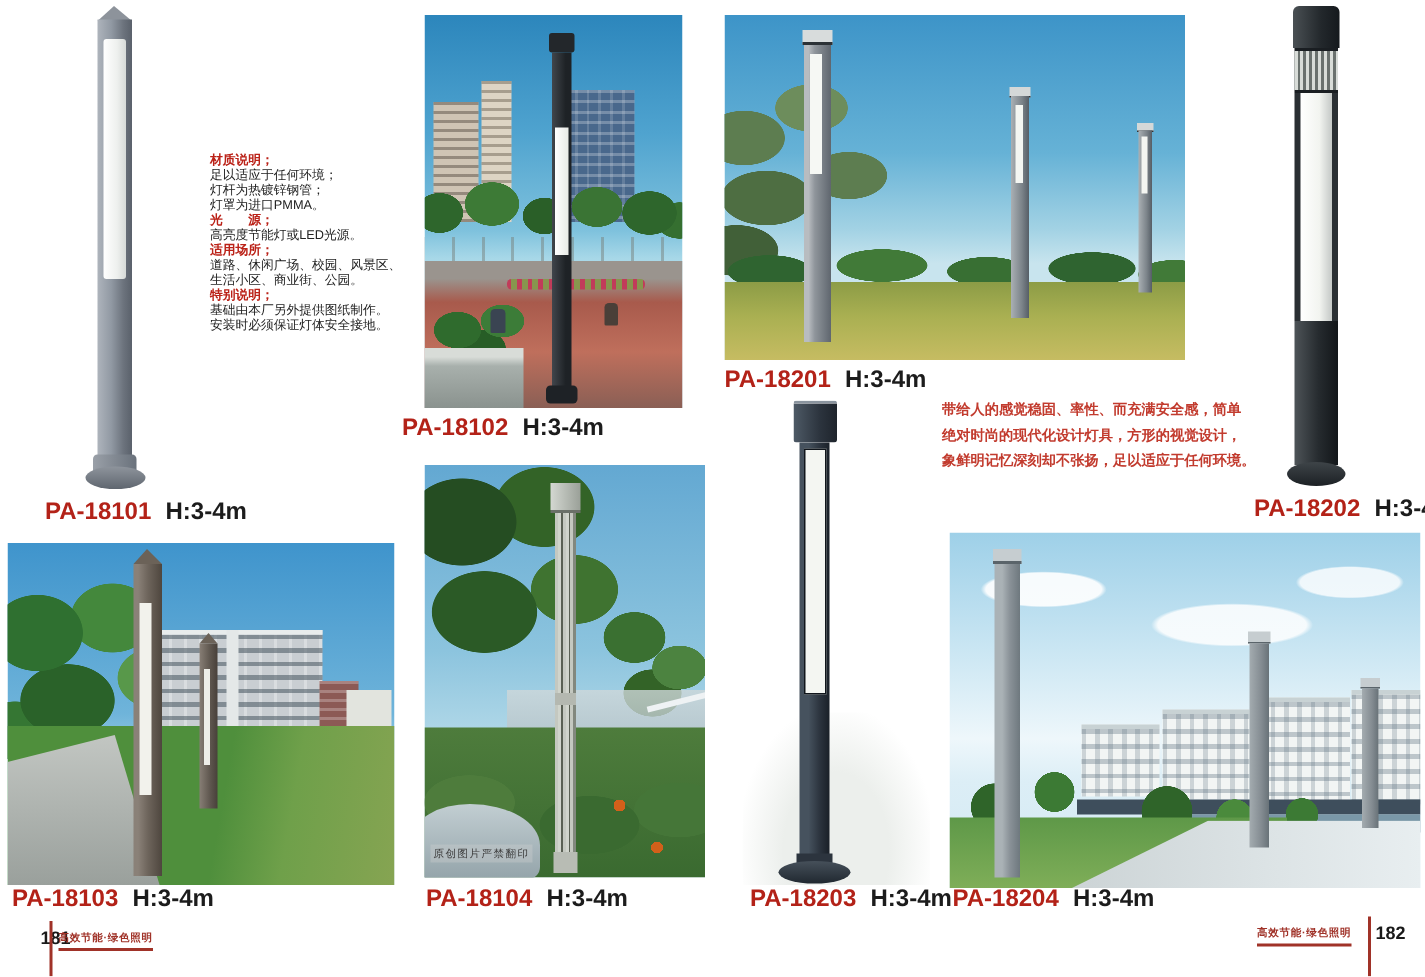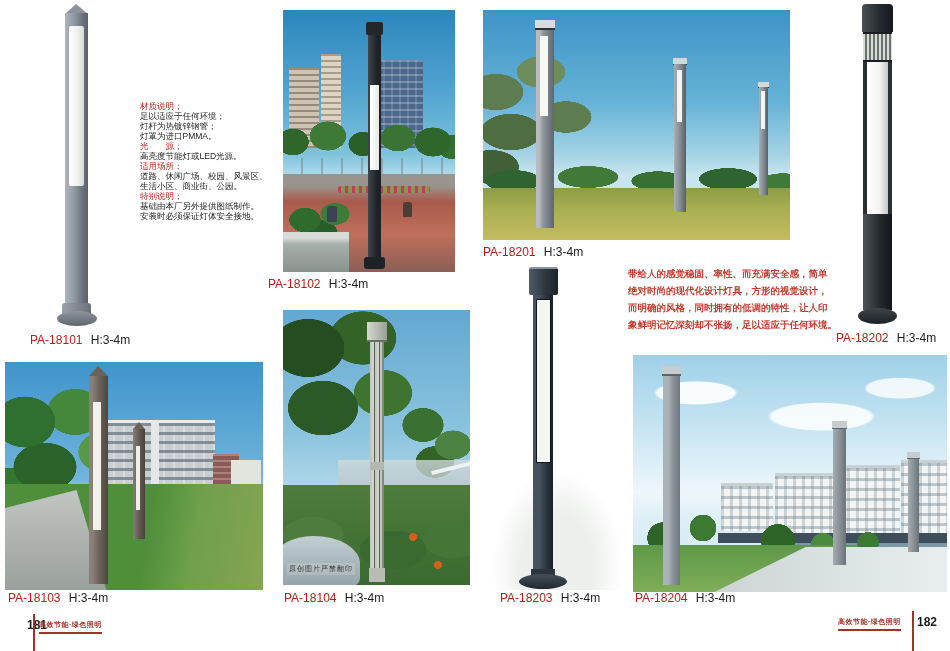--- a/index.html
+++ b/index.html
@@ -1,31 +1,31 @@
 <!DOCTYPE html>
 <html><head>
 <meta charset="utf-8">
 <style>
   html,body{margin:0;padding:0;background:#fff;}
   .canvas{position:relative;width:950px;height:651px;background:#ffffff;overflow:hidden;
           font-family:"Liberation Sans","DejaVu Sans",sans-serif;}
   .photo{position:absolute;overflow:hidden;}
 
   
-  .plabel{position:absolute;font-size:12px;font-weight:normal;white-space:nowrap;}
+  .plabel{position:absolute;font-size:16px;font-weight:bold;white-space:nowrap;}
   .plabel .mdl{color:#b32218;}
   .plabel .sz{color:#1c1c1c;margin-left:5px;}
   #lb101{left:30px;top:333px;}   #lb102{left:268px;top:277px;}
   #lb201{left:483px;top:245px;}  #lb202{left:836px;top:331px;}
   #lb103{left:8px;top:591px;}    #lb104{left:284px;top:591px;}
   #lb203{left:500px;top:591px;}  #lb204{left:635px;top:591px;}
 
   
   #spec{position:absolute;left:140px;top:101px;width:158px;font-size:8.5px;line-height:10px;}
-  #spec .sh{color:#bb2218;font-weight:normal;}
+  #spec .sh{color:#bb2218;font-weight:bold;}
   #spec .sl{color:#222;}
 
   
   #desc{position:absolute;left:628px;top:265px;width:218px;font-size:9.5px;line-height:17px;
         color:#c23b2e;font-weight:600;}
 
   
   #fl-num{position:absolute;left:27px;top:618px;font-size:12px;font-weight:bold;color:#1a1a1a;}
   #fl-line{position:absolute;left:33px;top:614px;width:2px;height:37px;background:#a03228;}
   #fl-slogan{position:absolute;left:39px;top:620px;font-size:7px;font-weight:bold;color:#a03228;
@@ -326,21 +326,20 @@
     <div class="s201-pole2"></div>
     <div class="s201-strip2"></div>
     <div class="s201-cap3"></div>
     <div class="s201-pole3"></div>
     <div class="s201-strip3"></div>
   </div>
 
   <div id="desc">
     <div class="dl">带给人的感觉稳固、率性、而充满安全感，简单</div>
     <div class="dl">绝对时尚的现代化设计灯具，方形的视觉设计，</div>
-    <div class="dl">而明确的风格，同时拥有的低调的特性，让人印</div>
     <div class="dl">象鲜明记忆深刻却不张扬，足以适应于任何环境。</div>
   </div>
 
   <div id="prod202" class="photo">
     <div class="p202-cap"></div>
     <div class="p202-grille"></div>
     <div class="p202-window"></div>
     <div class="p202-body"></div>
     <div class="p202-base"></div>
   </div>

